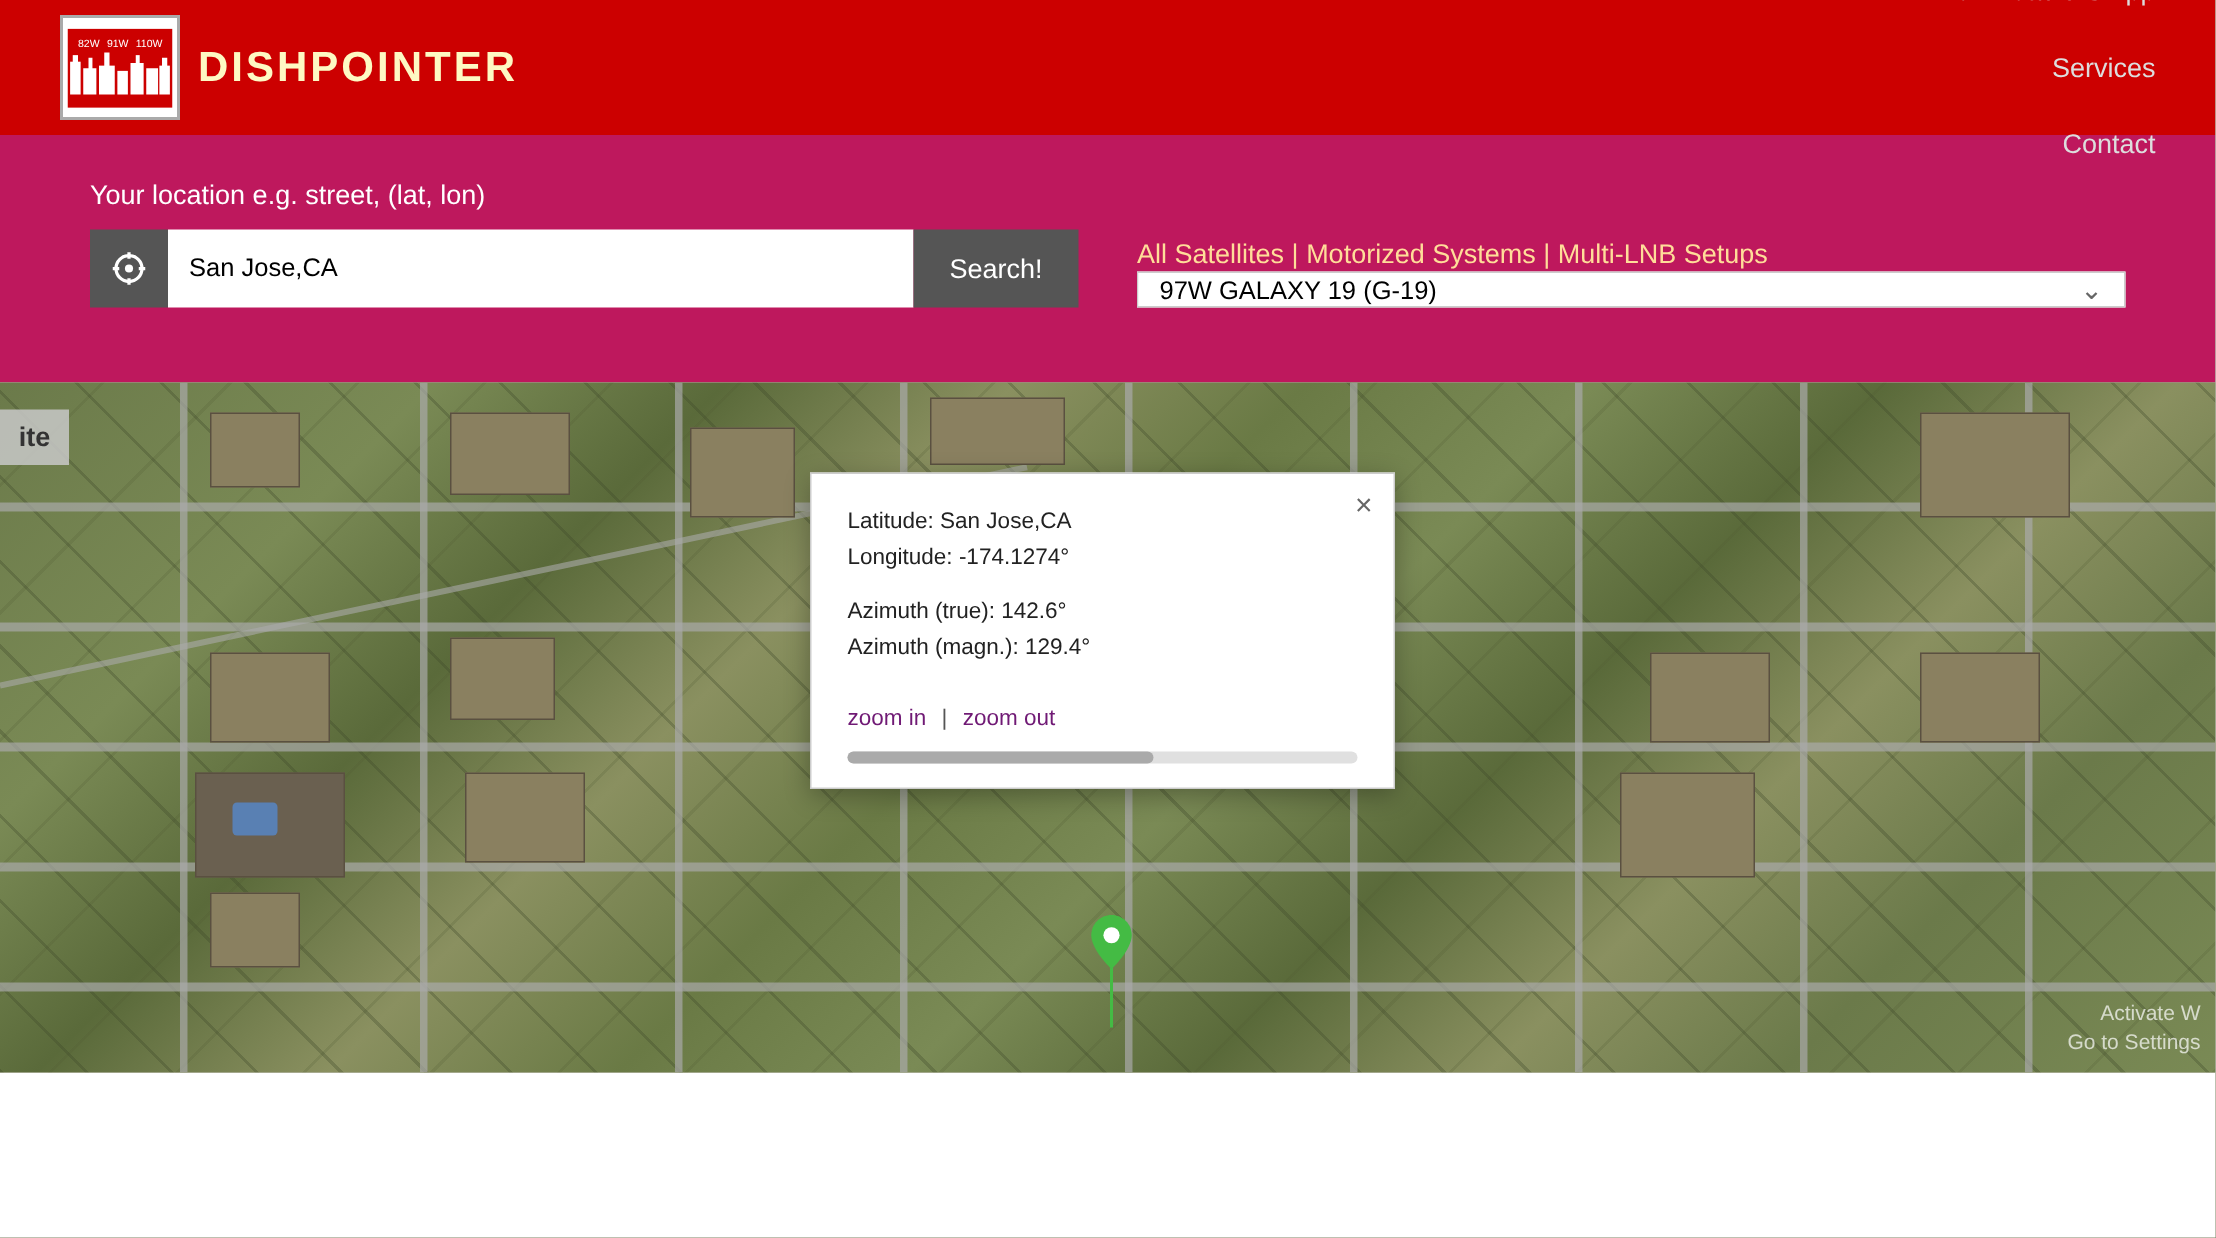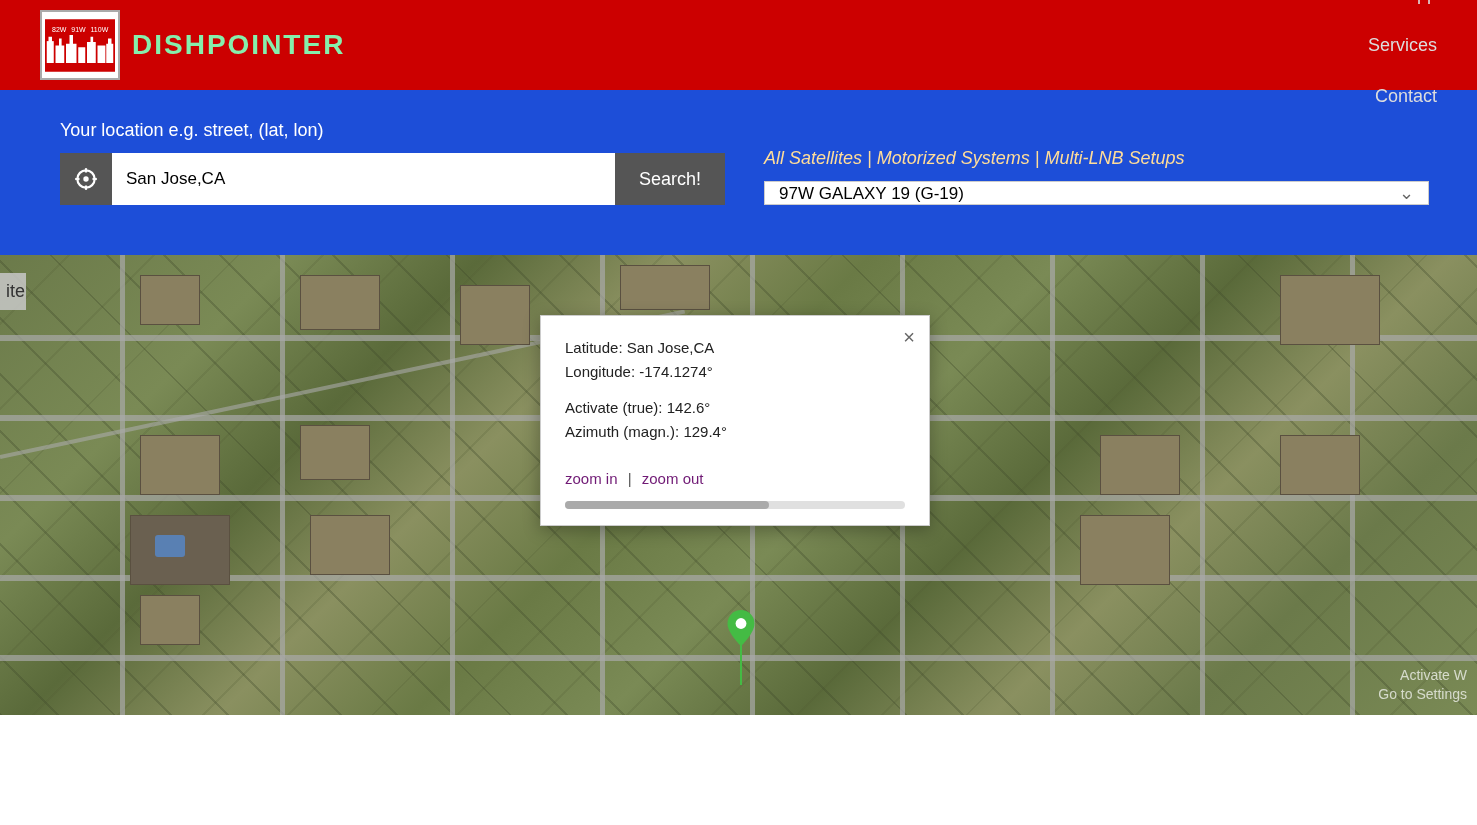--- a/index.html
+++ b/index.html
@@ -28,41 +28,41 @@
       align-items: center;
       justify-content: center;
       overflow: hidden;
       position: relative;
     }
     .logo-cityscape {
       width: 70px;
       height: 55px;
     }
     .logo-title {
-      color: #86efac;
+      color: #fef9c3;
       font-size: 28px;
       font-weight: bold;
       letter-spacing: 2px;
     }
     .header-nav {
       display: flex;
       align-items: flex-end;
       gap: 30px;
       flex-direction: column;
     }
     .header-nav a {
       color: #ddd;
       text-decoration: none;
       font-size: 18px;
     }
 
     
     .search-section {
-      background-color: #1d4ed8;
-      padding: 30px 48px 50px 60px;
+      background-color: #be185d;
+      padding: 30px 60px 50px 60px;
       display: flex;
       gap: 39px;
       align-items: flex-end;
     }
     .search-col {
       flex: 1;
     }
     .search-label {
       color: white;
       font-size: 18px;
@@ -101,23 +101,22 @@
       color: white;
       border: none;
       padding: 0 24px;
       font-size: 18px;
       cursor: pointer;
       flex-shrink: 0;
     }
     .satellite-label {
       color: white;
       font-size: 18px;
-      margin-bottom: 12px;
+      margin-bottom: 1px;
       display: block;
-      font-style: italic;
     }
     .satellite-label span {
       color: #ffdd99;
     }
     .satellite-select {
       flex: 1;
       border: none;
       padding: 0 14px;
       font-size: 17px;
       outline: none;
@@ -205,24 +204,24 @@
     }
 
     
     .map-sidebar-label {
       position: absolute;
       left: 0;
       top: 18px;
       background: rgba(200,200,200,0.85);
       padding: 8px 6px;
       font-size: 18px;
-      font-weight: normal;
+      font-weight: bold;
       color: #333;
       writing-mode: horizontal-tb;
-      width: 26px;
+      width: 46px;
       text-align: center;
     }
 
     
     .map-popup {
       position: absolute;
       left: 540px;
       top: 60px;
       width: 390px;
       background: white;
@@ -429,21 +428,21 @@
     <div class="popup-line">
       <span>Latitude:</span>
       <span> San Jose,CA</span>
     </div>
     <div class="popup-line">
       <span>Longitude:</span>
       <span> -174.1274°</span>
     </div>
     <div class="popup-spacer"></div>
     <div class="popup-line">
-      <span>Activate (true):</span>
+      <span>Azimuth (true):</span>
       <span> 142.6°</span>
     </div>
     <div class="popup-line">
       <span>Azimuth (magn.):</span>
       <span> 129.4°</span>
     </div>
     <div class="popup-spacer"></div>
     <div class="popup-links">
       <a href="#">zoom in</a>
       <span class="popup-separator">|</span>

